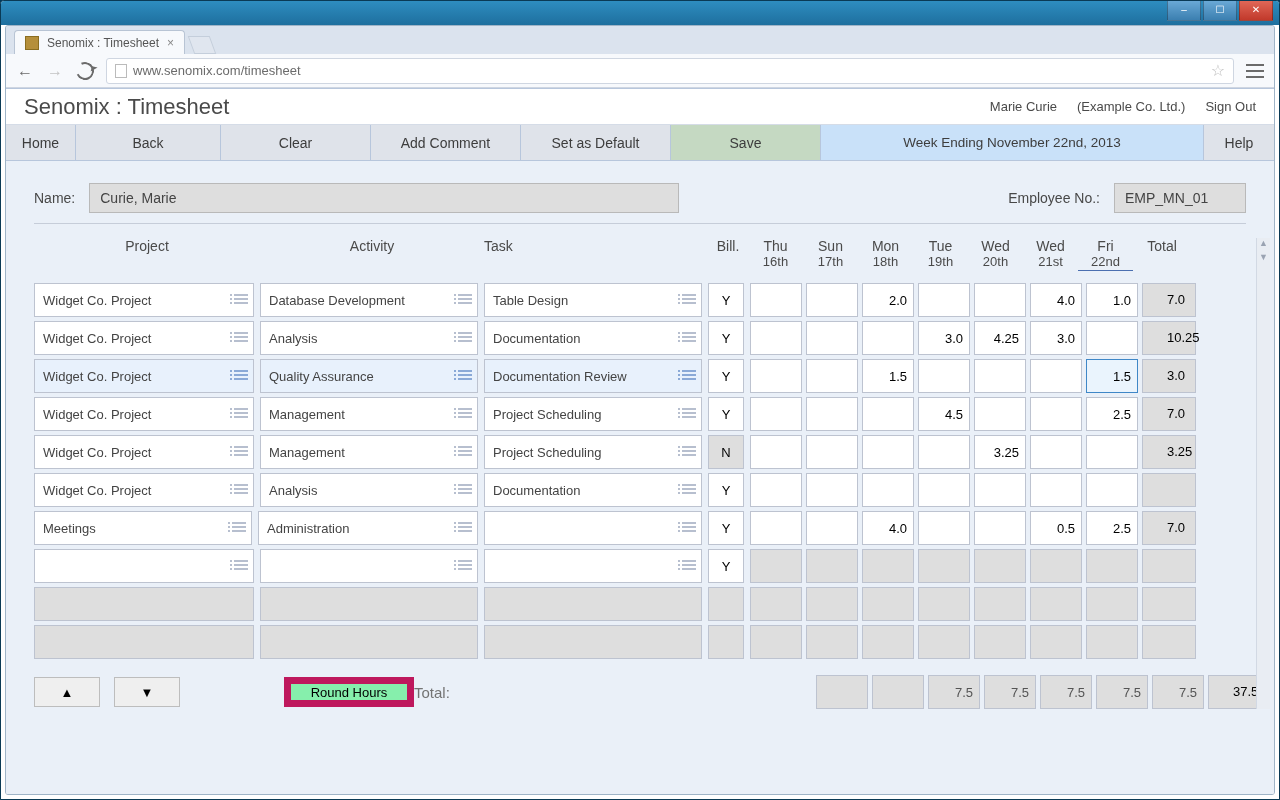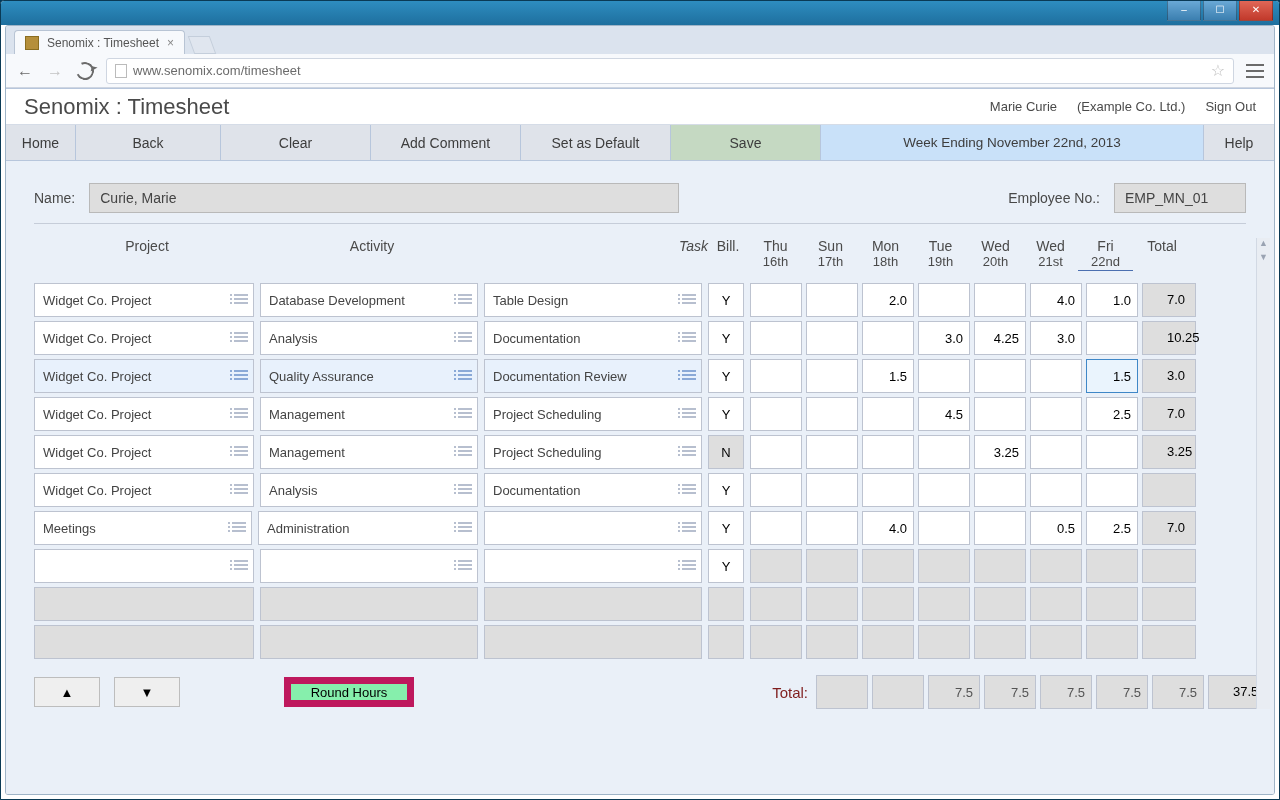--- a/index.html
+++ b/index.html
@@ -52,21 +52,21 @@
   .txt { height:30px; background:#dedede; border:1px solid #b9b9b9; padding:0 10px; font-size:14px; color:#444; display:flex; align-items:center;}
   .name-box { width:590px; }
   .emp-box  { width:132px; }
   .gap { flex:1; }
   .hr { height:1px; background:#c6cdd9; margin:0 28px;}
 
   .grid { padding:14px 12px 0 28px; position:relative; }
   .headers { display:flex; font-size:14px; color:#4a4a4a; }
   .col-proj { width:226px; text-align:center;}
   .col-act  { width:224px; text-align:center;}
-  .col-task { width:224px; text-align:right;font-style:italic;}
+  .col-task { width:224px; text-align:left;}
   .col-bill { width:40px;  text-align:center;}
   .col-day  { width:55px;  text-align:center;}
   .col-tot  { width:58px;  text-align:center;}
   .headers .sub { display:block; font-size:13px; color:#4a4a4a;}
   .headers .col-day.fri .sub { border-bottom:1.5px solid #4b6fb0; padding-bottom:1px;}
 
   .rows { margin-top:12px; }
   .row { display:flex; gap:0; height:34px; align-items:stretch; margin-bottom:4px;}
   .picker { position:relative; margin-right:6px;}
   .picker input { width:100%; height:100%; border:1px solid #bdc3d0; background:#fff; padding:0 16px 0 8px; font-size:13px; color:#444;}
@@ -88,21 +88,21 @@
 
   .row.disabled .picker input,
   .row.disabled .day input,
   .row.disabled .tot div,
   .row.disabled .bill input { background:#dedede; }
   .row.disabled .bill input { color:transparent; }
 
   .footer { margin-top:16px; display:flex; align-items:center; height:34px;}
   .arrowbtn { width:66px; height:30px; border:1px solid #bdbdbd; background:#efefef; margin-right:14px; display:flex; align-items:center; justify-content:center; font-size:13px;}
   .roundbtn { width:130px; height:30px; border:7px solid #be185d; background:#86efac; font-size:13px; display:flex; align-items:center; justify-content:center; margin-left:90px;}
-  .foot-total { flex:1; text-align:right; padding-right:8px; font-size:15px; color:#7f1d1d;}
+  .foot-total { flex:1; text-align:left; padding-right:8px; font-size:15px; color:#737373;}
   .foot-days { display:flex; }
   .foot-days .day input{background:#dedede;}
   .foot-days .tot div{background:#dedede;}
 
   .scrollbar { position:absolute; top:14px; right:4px; bottom:0; width:14px; background:#e9edf3; border-left:1px solid #d2d9e4;}
   .scrollbar .thumb-up, .scrollbar .thumb-down { height:14px; text-align:center; font-size:9px; color:#9aa3b2;}
   .scrollbar .thumb-up::before{content:"▲";}
   .scrollbar .thumb-down::before{content:"▼";}
 
 </style>

